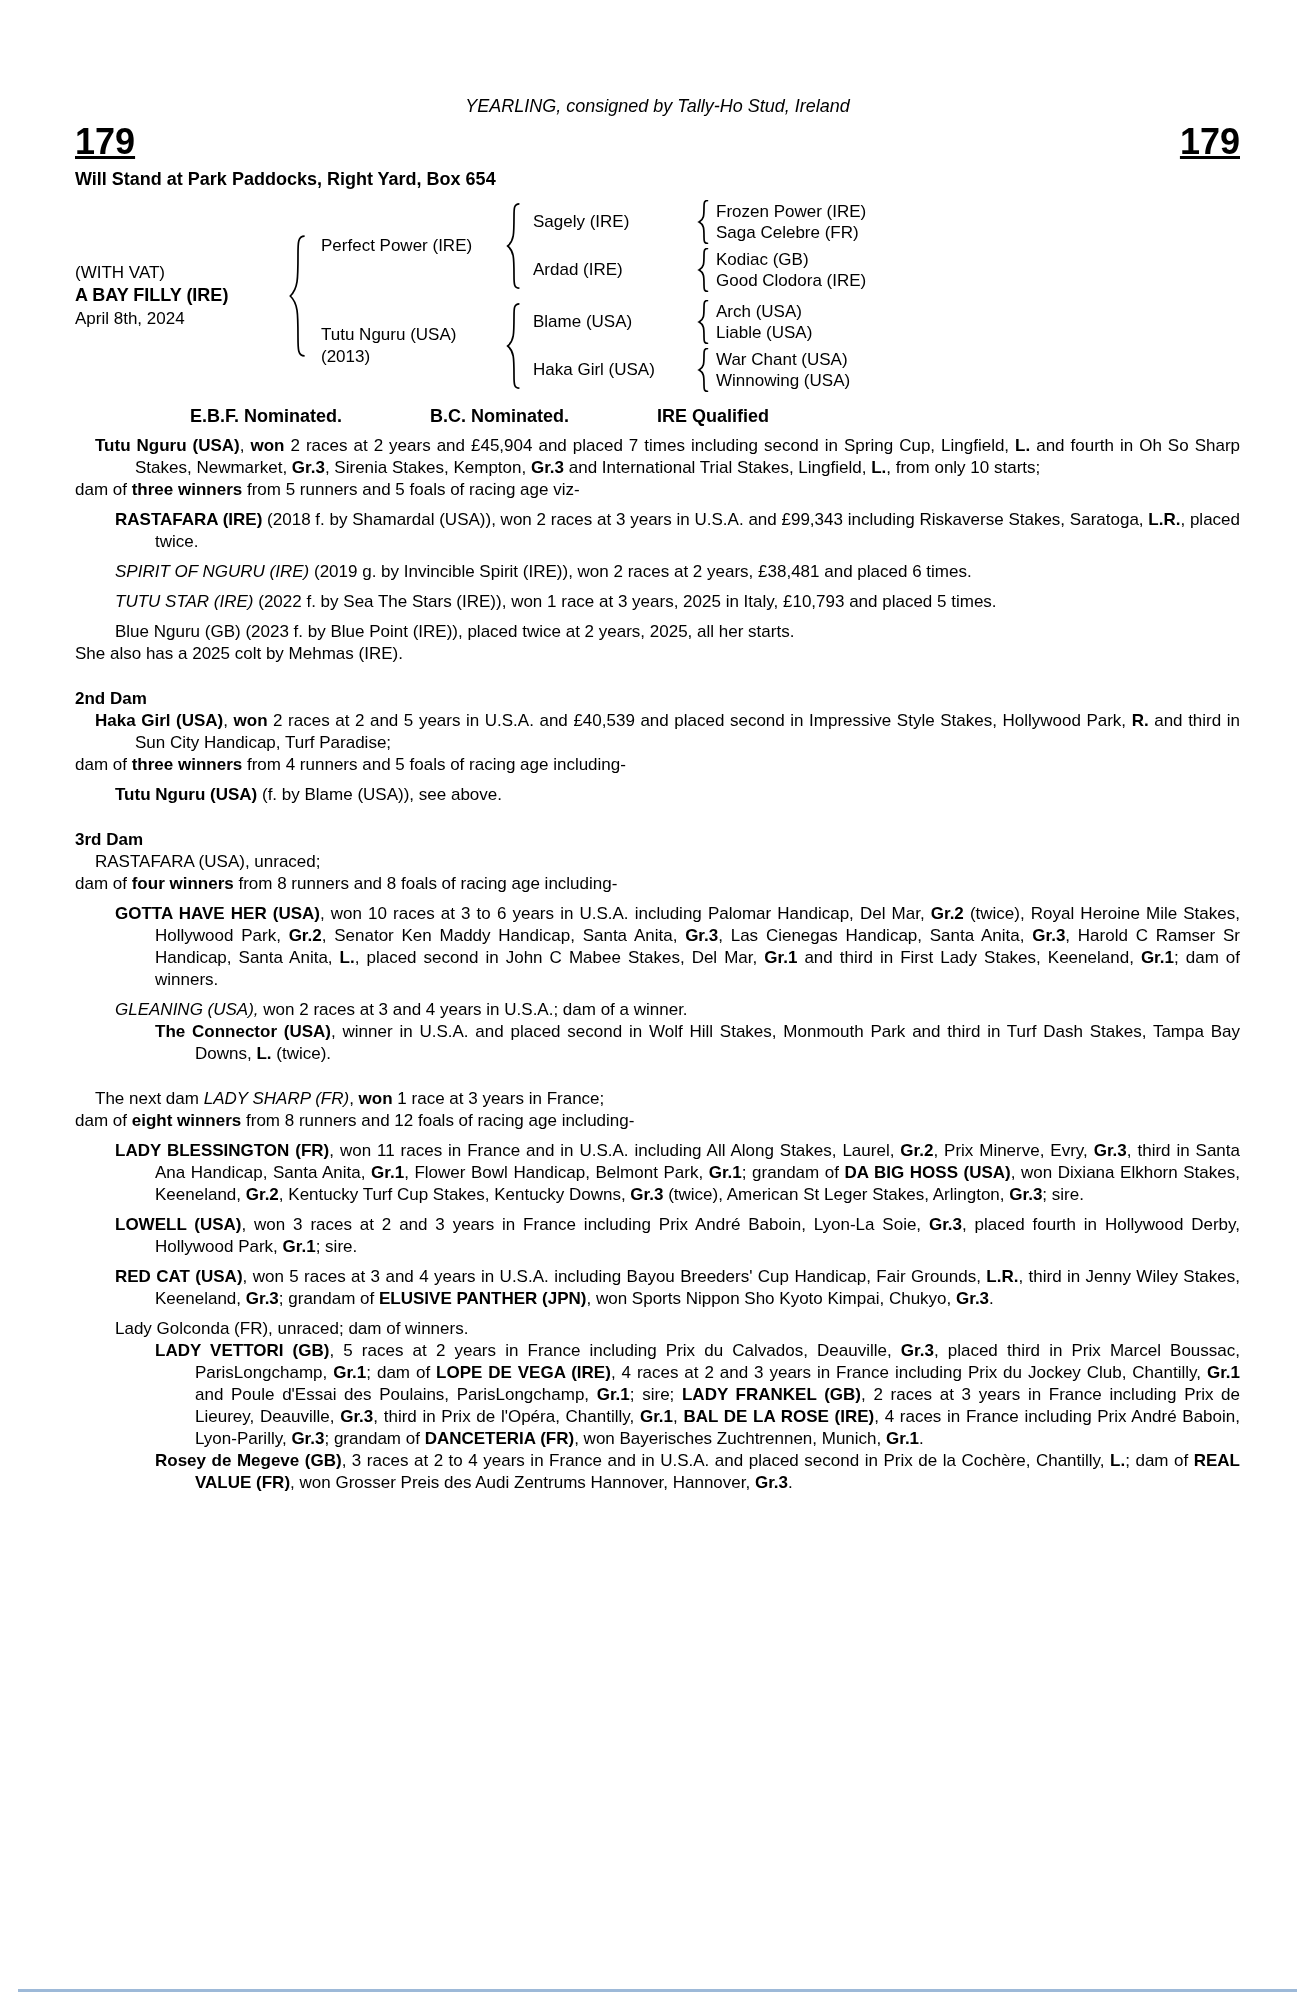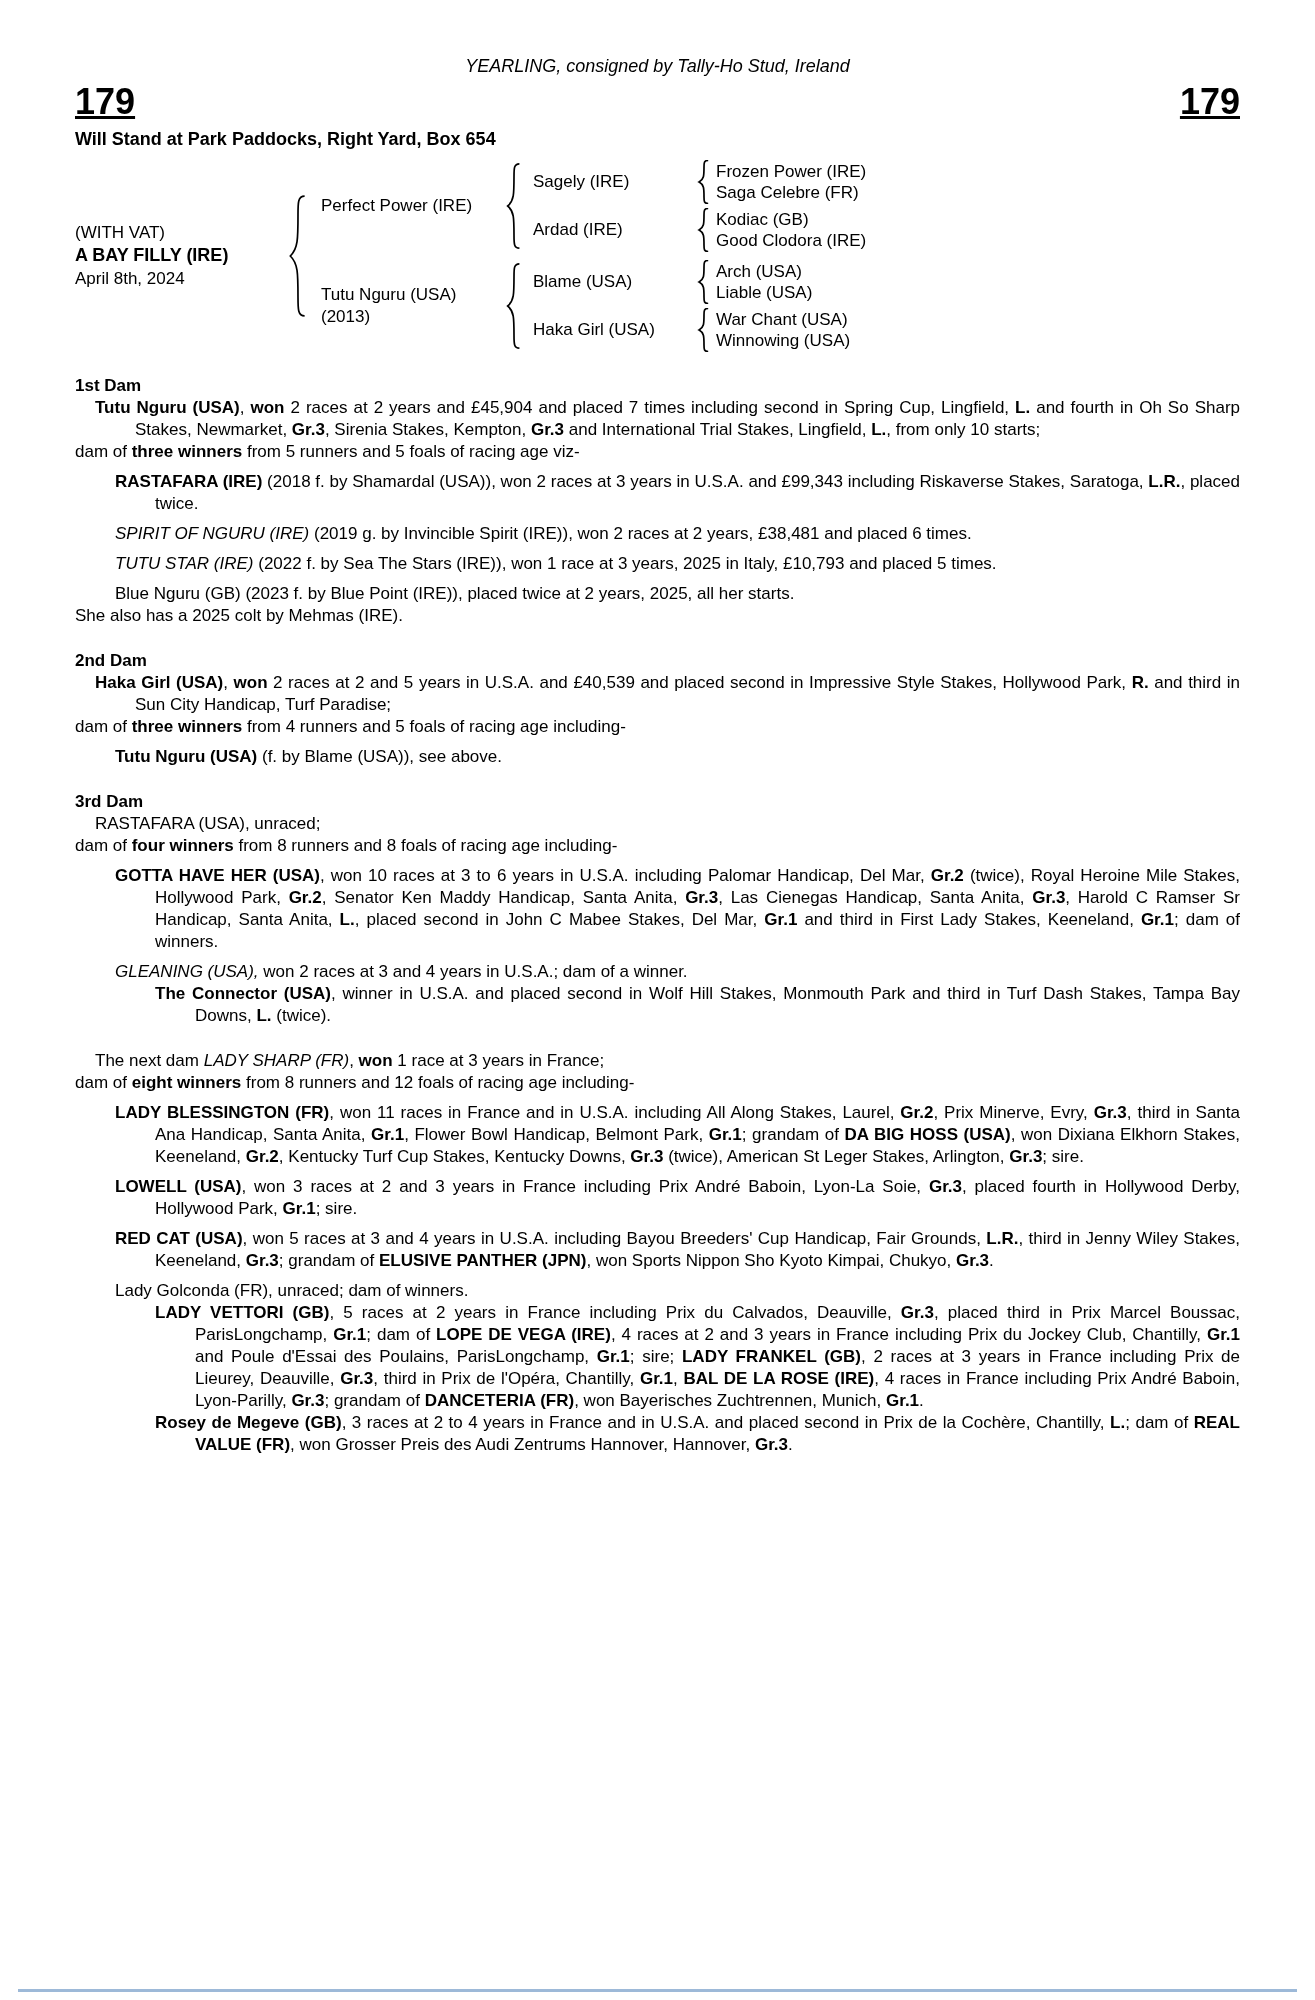--- a/index.html
+++ b/index.html
@@ -1,19 +1,19 @@
 <!DOCTYPE html>
 <html><head>
 <meta charset="utf-8">
 <style>
   html,body { margin:0; padding:0; background:#ffffff; color:#000000; }
   body { font-family:"Liberation Sans","DejaVu Sans",sans-serif; font-size:17px; }
   .page { width:1315px; height:2000px; box-sizing:border-box; padding:56px 75px 30px 75px; position:relative; overflow:hidden; }
 
-  .consignor { text-align:center; font-style:italic; font-size:18px; }
+  .consignor { text-align:center; font-style:italic; font-size:18px;margin-top:40px; }
   .lot-row { display:flex; justify-content:space-between; align-items:flex-start; margin-top:6px;text-decoration:underline; }
   .lot-num { font-weight:bold; font-size:36px; line-height:1.05; }
   .stand-line { font-weight:bold; font-size:18px; margin-top:8px; }
 
   
   .ped { display:flex; align-items:center; margin-top:10px; margin-left:0; }
   .ped-info { width:212px; }
   .ped-info > div { line-height:23px; }
   .horse-name { font-weight:bold; font-size:18px; }
   .gen-parents { display:flex; flex-direction:column; gap:8px; margin-left:6px; }
@@ -130,23 +130,27 @@
               <div class="ggp">War Chant (USA)</div>
               <div class="ggp">Winnowing (USA)</div>
             </div>
           </div>
         </div>
       </div>
 
     </div>
   </div>
 
+  <div class="noms">
+    <span>E.B.F. Nominated.</span>
+    <span>B.C. Nominated.</span>
+    <span>IRE Qualified</span>
+  </div>
 
   <div class="bodytext" id="bodytext">
-      <div class="para heading"><span class="b">1st Dam</span></div>
       <div class="para h0"><span class="b">Tutu Nguru (USA)</span><span>, </span><span class="b">won</span><span> 2 races at 2 years and £45,904 and placed 7 times including second in Spring Cup, Lingfield, </span><span class="b">L.</span><span> and fourth in Oh So Sharp Stakes, Newmarket, </span><span class="b">Gr.3</span><span>, Sirenia Stakes, Kempton, </span><span class="b">Gr.3</span><span> and International Trial Stakes, Lingfield, </span><span class="b">L.</span><span>, from only 10 starts;</span></div>
       <div class="para f0"><span>dam of </span><span class="b">three winners</span><span> from 5 runners and 5 foals of racing age viz-</span></div>
       <div class="para h1"><span class="b">RASTAFARA (IRE)</span><span> (2018 f. by Shamardal (USA)), won 2 races at 3 years in U.S.A. and £99,343 including Riskaverse Stakes, Saratoga, </span><span class="b">L.R.</span><span>, placed twice.</span></div>
       <div class="para h1"><span class="i">SPIRIT OF NGURU (IRE)</span><span> (2019 g. by Invincible Spirit (IRE)), won 2 races at 2 years, £38,481 and placed 6 times.</span></div>
       <div class="para h1"><span class="i">TUTU STAR (IRE)</span><span> (2022 f. by Sea The Stars (IRE)), won 1 race at 3 years, 2025 in Italy, £10,793 and placed 5 times.</span></div>
       <div class="para h1"><span>Blue Nguru (GB) (2023 f. by Blue Point (IRE)), placed twice at 2 years, 2025, all her starts.</span></div>
       <div class="para f0"><span>She also has a 2025 colt by Mehmas (IRE).</span></div>
       <div class="para heading"><span class="b">2nd Dam</span></div>
       <div class="para h0"><span class="b">Haka Girl (USA)</span><span>, </span><span class="b">won</span><span> 2 races at 2 and 5 years in U.S.A. and £40,539 and placed second in Impressive Style Stakes, Hollywood Park, </span><span class="b">R.</span><span> and third in Sun City Handicap, Turf Paradise;</span></div>
       <div class="para f0"><span>dam of </span><span class="b">three winners</span><span> from 4 runners and 5 foals of racing age including-</span></div>

